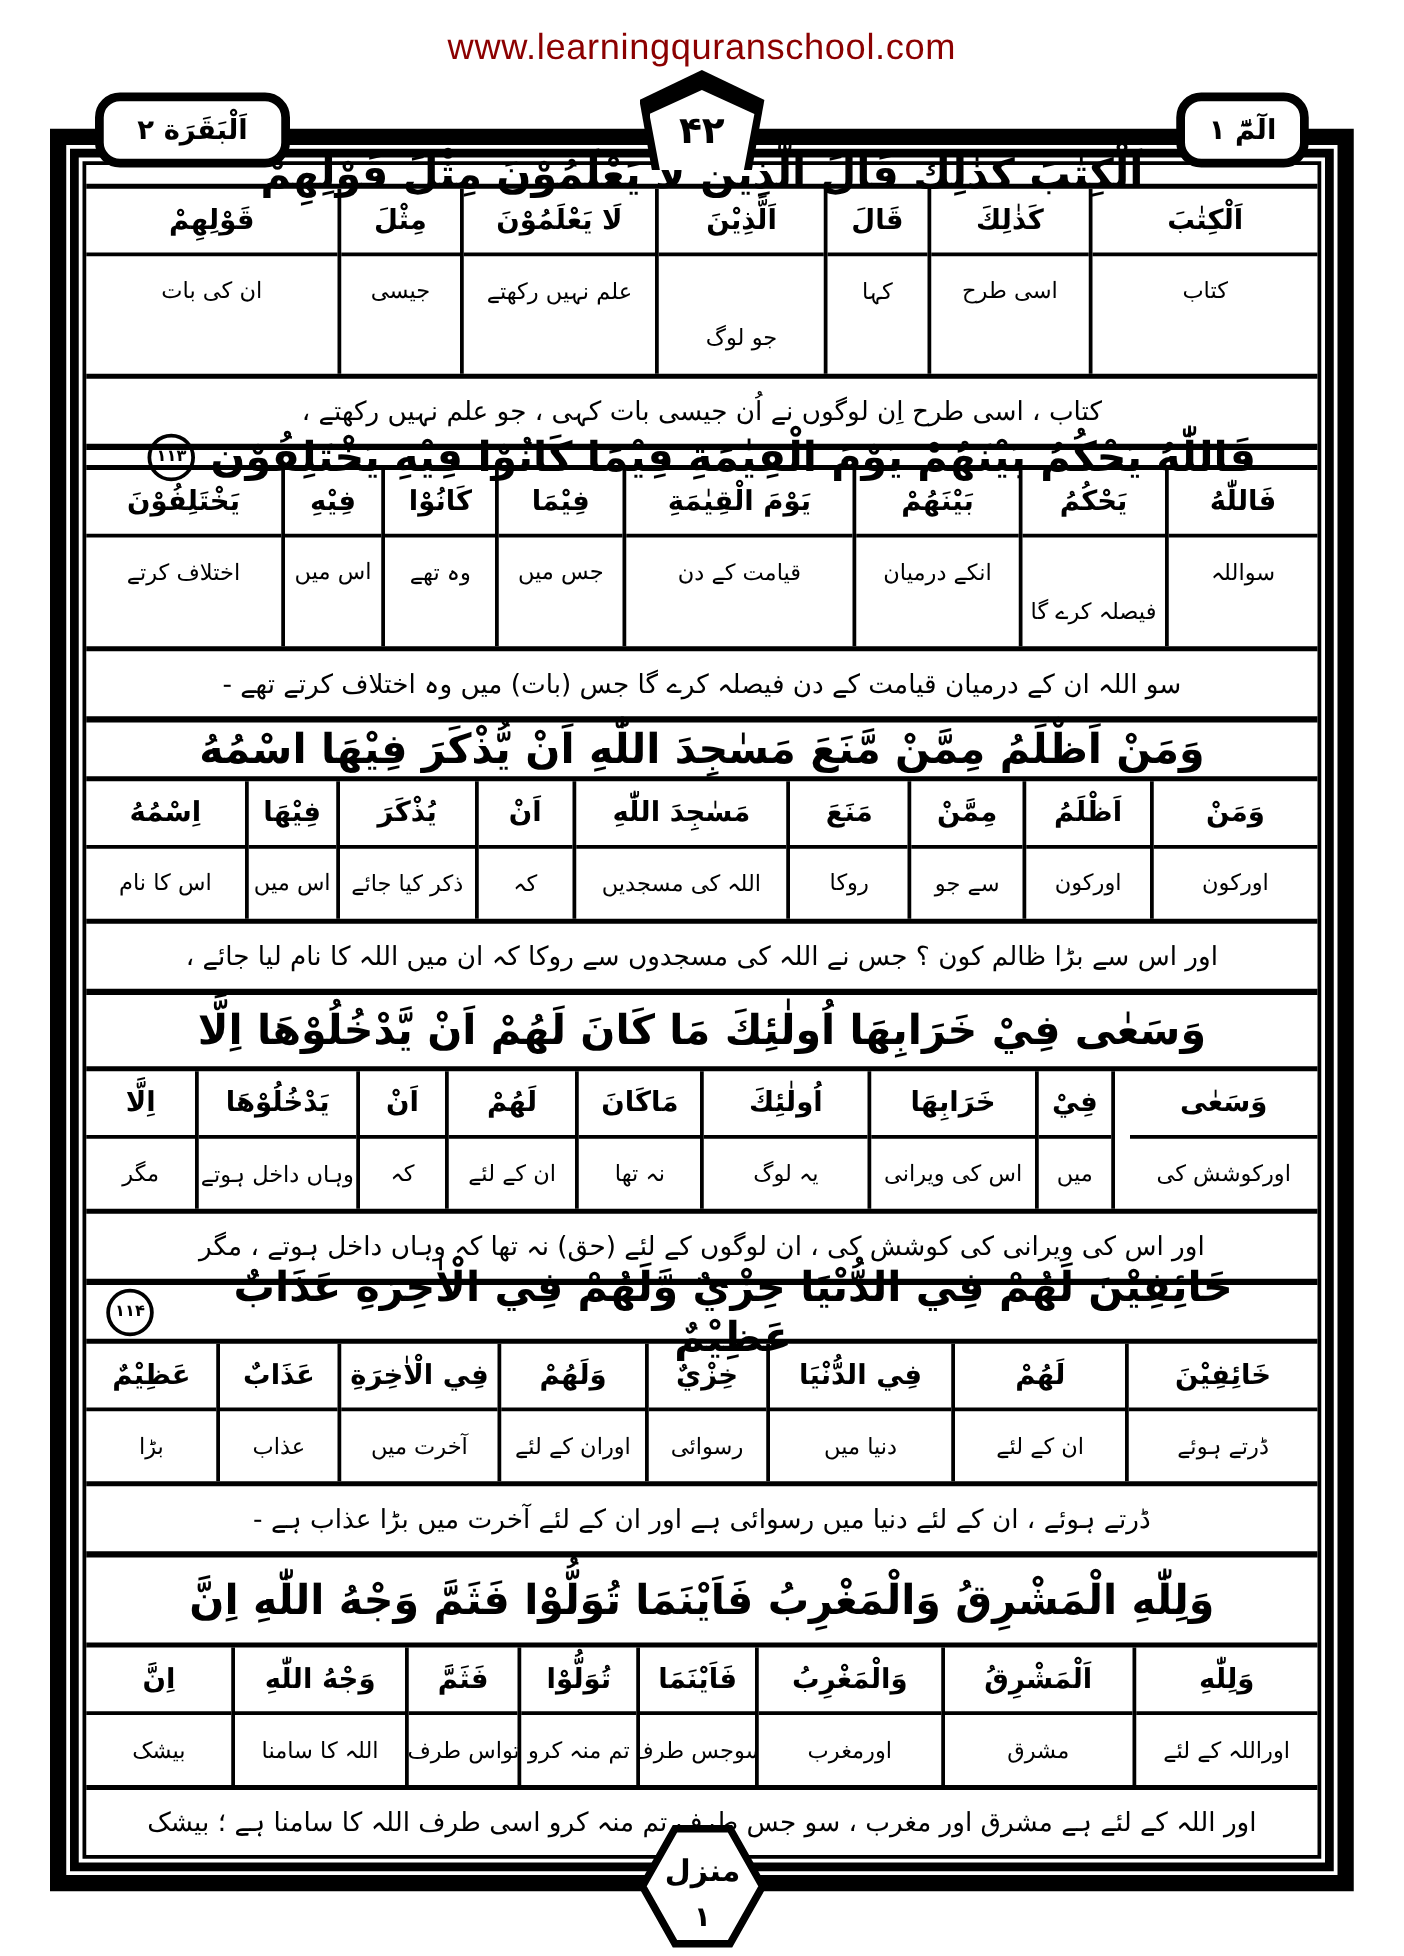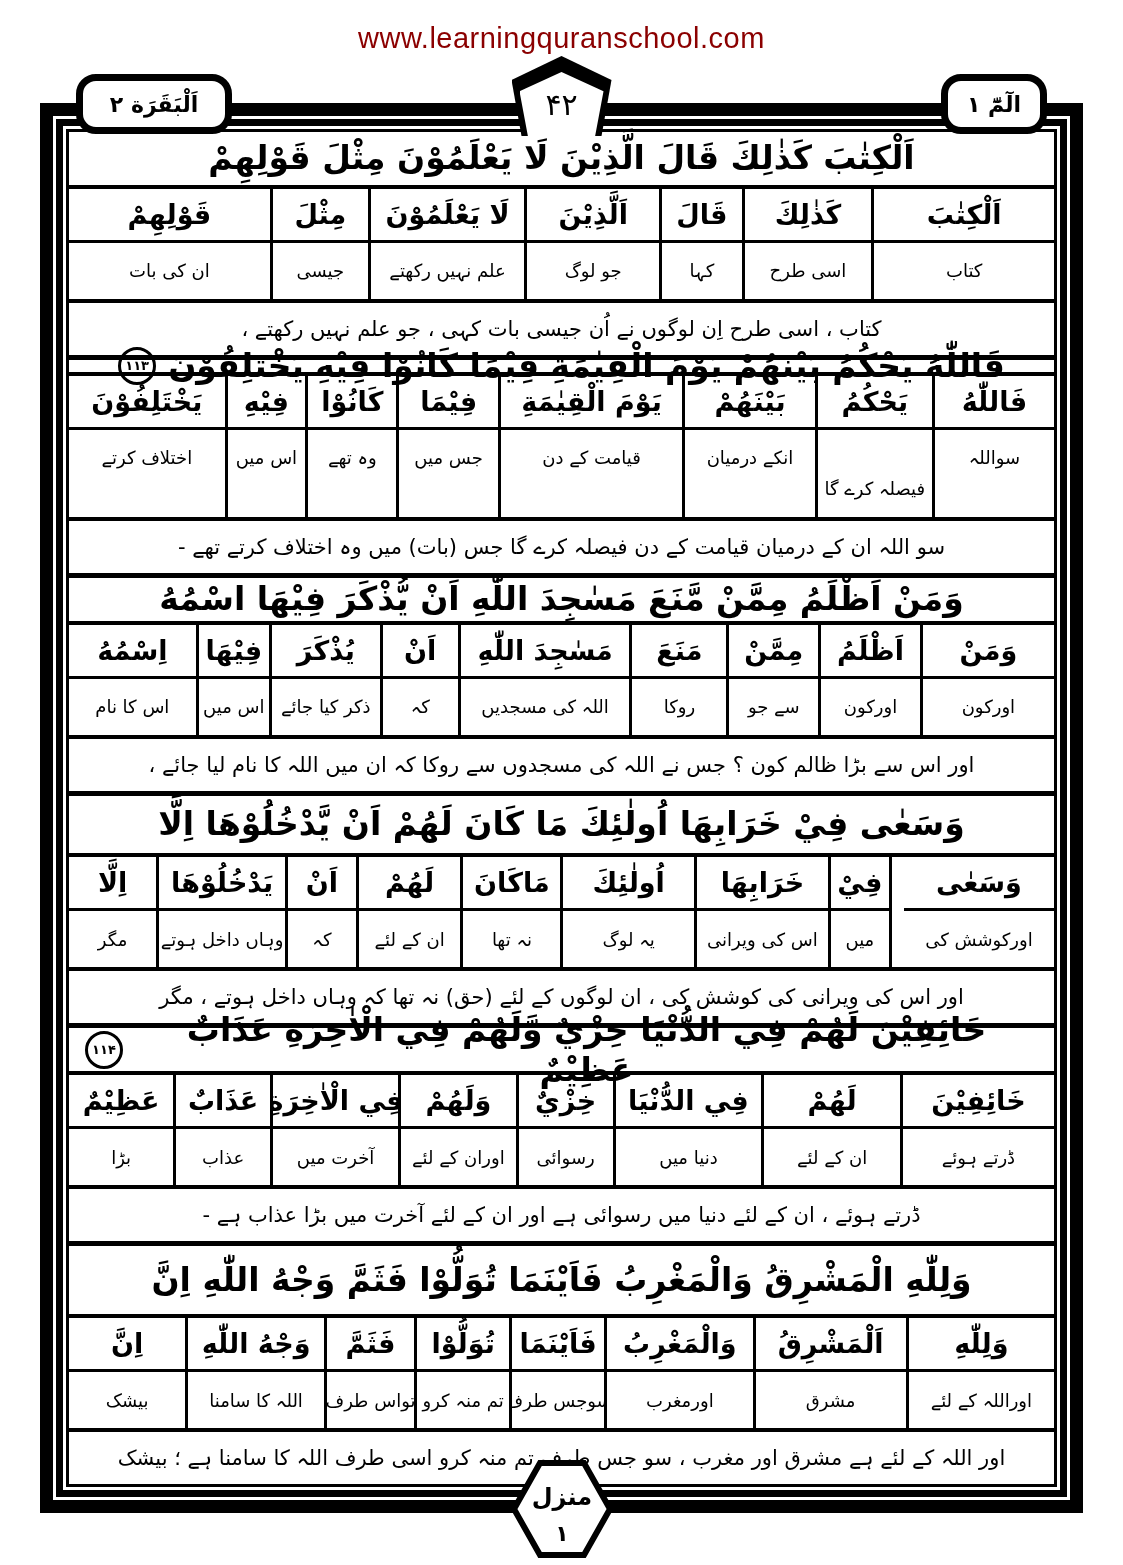--- a/index.html
+++ b/index.html
@@ -27,42 +27,42 @@
   .cartouche.right{right:76px;min-width:60px;}
   .pagenum-outer{
     position:absolute;left:50%;transform:translateX(-50%);top:56px;width:100px;height:80px;
     background:#000;clip-path:polygon(50% 0,100% 30%,90% 100%,10% 100%,0 30%);
     z-index:6;display:flex;align-items:flex-end;justify-content:center;
   }
   .pagenum-inner{
     width:84px;height:64px;background:#fff;
     clip-path:polygon(50% 0,100% 30%,90% 100%,10% 100%,0 30%);
     display:flex;align-items:center;justify-content:center;
-    font-size:30px;font-weight:normal;
+    font-size:30px;font-weight:bold;
   }
   
   .sections{flex:1;display:flex;flex-direction:column;min-height:0;}
   section{display:flex;flex-direction:column;border-bottom:5px solid #000;min-height:0;flex:215 1 0;}
   section:last-child{border-bottom:none;}
   .verse{
     flex:1;display:flex;align-items:center;justify-content:center;gap:12px;
     direction:rtl;text-align:center;font-weight:bold;font-size:33px;line-height:1.22;
     padding:4px 16px;border-bottom:4px solid #000;min-height:0;
   }
   .ayah-medallion{
     width:32px;height:32px;border:3px solid #000;border-radius:50%;
     display:inline-flex;align-items:center;justify-content:center;
     font-size:13px;font-weight:bold;flex:0 0 auto;
   }
   .word-table{display:flex;direction:rtl;border-bottom:4px solid #000;}
   .word-col{flex:1 1 0;display:flex;flex-direction:column;min-width:0;}
   .word-col:not(:last-child){border-left:3px solid #000;}
   .ar{
     height:47px;border-bottom:3px solid #000;display:flex;align-items:center;justify-content:center;
-    font-weight:bold;font-size:27px;padding:2px 4px;white-space:nowrap;overflow:hidden;
+    font-weight:bold;font-size:22px;padding:2px 4px;white-space:nowrap;overflow:hidden;
   }
   .ur{
     height:52px;display:flex;align-items:center;justify-content:center;
     font-size:18px;padding:2px 4px;white-space:nowrap;overflow:hidden;
   }
   .translation{
     height:52px;flex:0 0 52px;display:flex;align-items:center;justify-content:center;
     direction:rtl;font-size:21px;padding:0 20px;white-space:nowrap;overflow:hidden;
   }
   
@@ -99,21 +99,21 @@
                 <div class="ur">کتاب</div>
               </div>
               <div class="word-col" style="flex-grow: 1.2;">
                 <div class="ar">كَذٰلِكَ</div>
                 <div class="ur">اسی طرح</div>
               </div>
               <div class="word-col" style="flex-grow: 0.75;">
                 <div class="ar">قَالَ</div>
                 <div class="ur">کہا</div>
               </div>
-              <div class="word-col" style="flex-grow: 1.25;">
+              <div class="word-col" style="flex-grow: 1.25; gap: 38px;">
                 <div class="ar">اَلَّذِيْنَ</div>
                 <div class="ur">جو لوگ</div>
               </div>
               <div class="word-col" style="flex-grow: 1.45;">
                 <div class="ar">لَا يَعْلَمُوْنَ</div>
                 <div class="ur">علم نہیں رکھتے</div>
               </div>
               <div class="word-col" style="flex-grow: 0.9;">
                 <div class="ar">مِثْلَ</div>
                 <div class="ur">جیسی</div>

